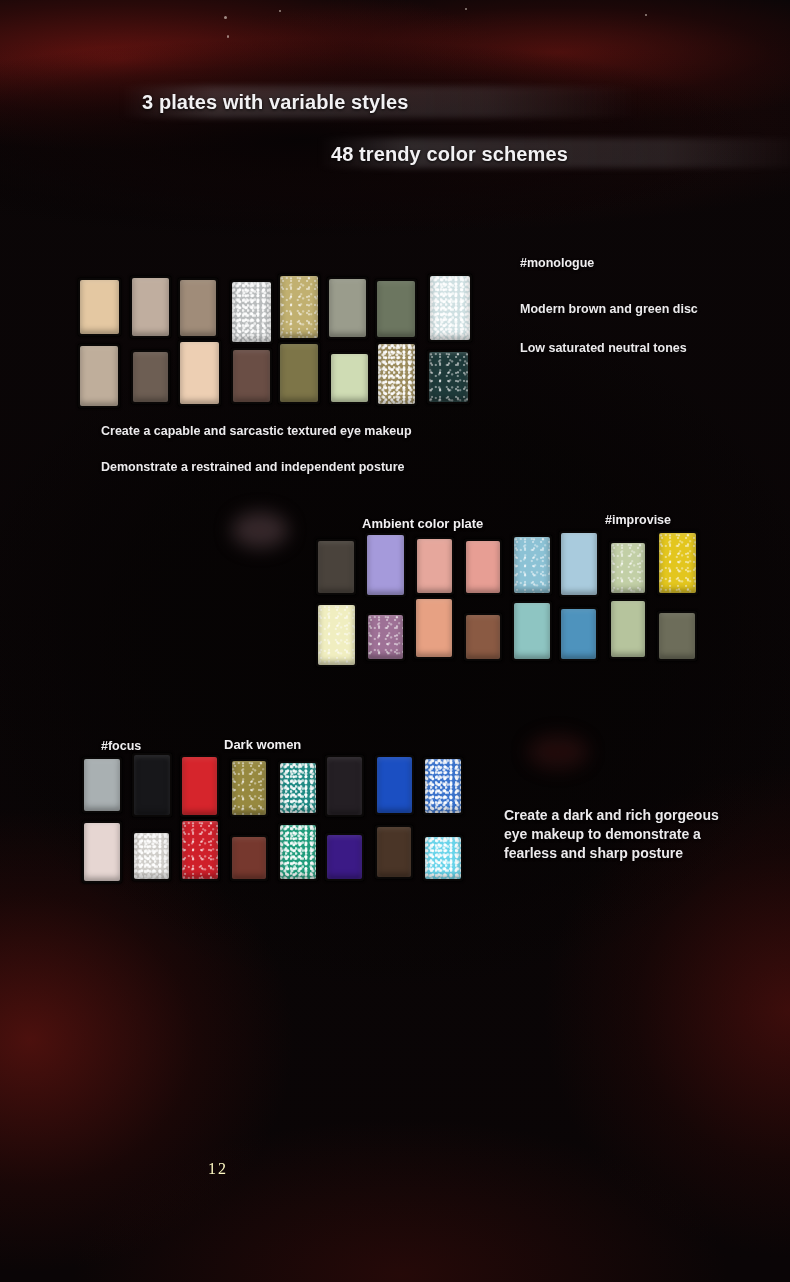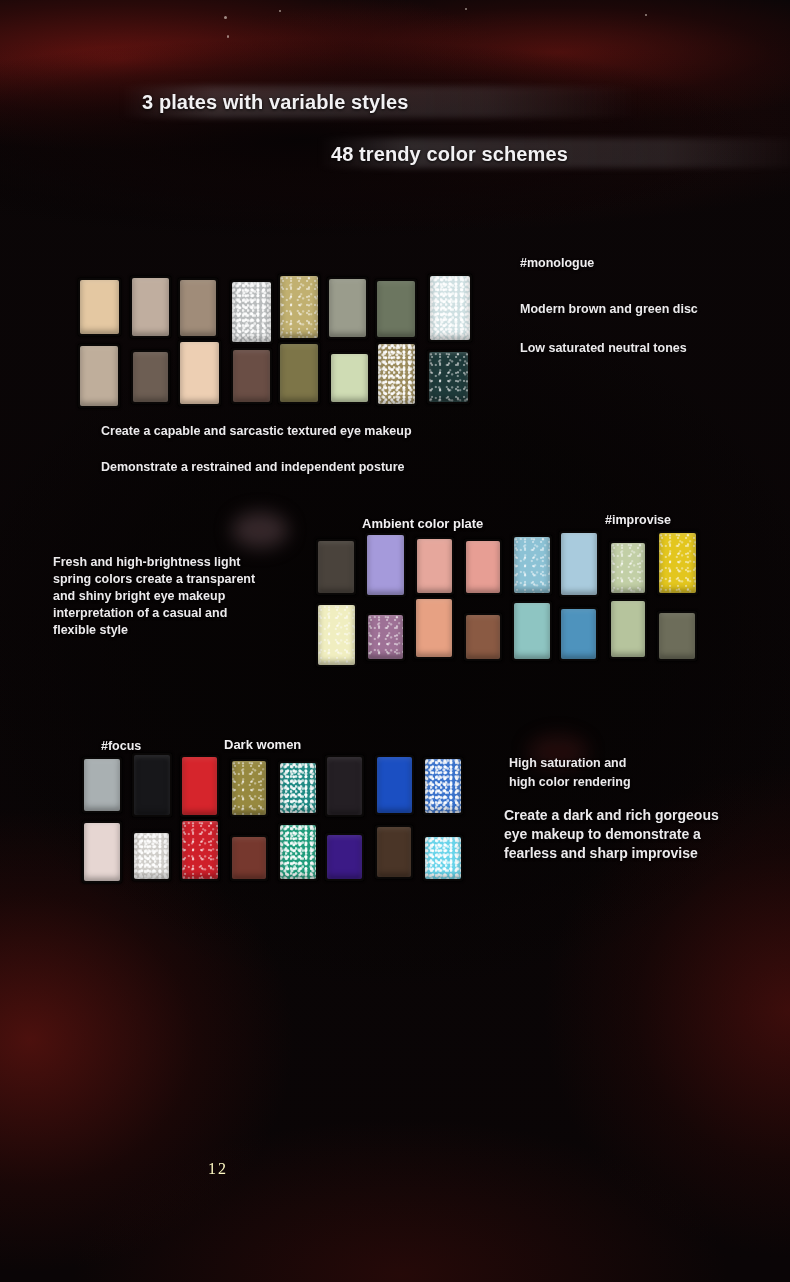--- a/index.html
+++ b/index.html
@@ -322,27 +322,20 @@
       <div class="pan matte" style="left: 293.4px; top: 62px; width: 38px; height: 60px; background: rgb(17, 14, 13);">
         <div class="pan-face" style="background-color: rgb(182, 196, 157);"></div>
         <div class="pan-rim"></div>
       </div>
       <div class="pan matte" style="left: 340.8px; top: 74px; width: 40px; height: 50px; background: rgb(17, 14, 13);">
         <div class="pan-face" style="background-color: rgb(109, 109, 90);"></div>
         <div class="pan-rim"></div>
       </div>
     </div>
 
-  <div class="copy" style="left:53px;top:554px;width:235px;font-size:12.5px;line-height:17px;">
-    <div>Fresh and high-brightness light</div>
-    <div>spring colors create a transparent</div>
-    <div>and shiny bright eye makeup</div>
-    <div>interpretation of a casual and</div>
-    <div>flexible style</div>
-  </div>
 
   <div class="tag" style="left:101px;top:739px;">#focus</div>
   <div class="label" style="left:224px;top:737px;">Dark women</div>
 
   <div class="palette" id="palette-3" style="left:82px;top:757px;width:386px;height:121px;">
       <div class="pan matte" style="left: 0px; top: 0px; width: 40px; height: 56px; background: rgb(17, 14, 13);">
         <div class="pan-face" style="background-color: rgb(169, 176, 178);"></div>
         <div class="pan-rim"></div>
       </div>
       <div class="pan matte" style="left: 50.4px; top: -4px; width: 40px; height: 64px; background: rgb(17, 14, 13);">
@@ -400,26 +393,22 @@
       <div class="pan matte" style="left: 293.4px; top: 68px; width: 38px; height: 54px; background: rgb(17, 14, 13);">
         <div class="pan-face" style="background-color: rgb(74, 53, 39);"></div>
         <div class="pan-rim"></div>
       </div>
       <div class="pan glitter" style="left: 340.8px; top: 78px; width: 40px; height: 46px; background: rgb(17, 14, 13);">
         <div class="pan-face" style="background-color: rgb(105, 212, 234);"></div>
         <div class="pan-rim"></div>
       </div>
     </div>
 
-  <div class="copy" style="left:509px;top:754px;width:215px;font-size:12.5px;line-height:19px;">
-    <div>High saturation and</div>
-    <div>high color rendering</div>
-  </div>
 
   <div class="copy" style="left:504px;top:806px;width:220px;font-size:14px;line-height:19px;">
     <div>Create a dark and rich gorgeous</div>
     <div>eye makeup to demonstrate a</div>
-    <div>fearless and sharp improvise</div>
+    <div>fearless and sharp posture</div>
   </div>
 
   <div class="page-number">12</div>
 
 </div>
 
 </body></html>

